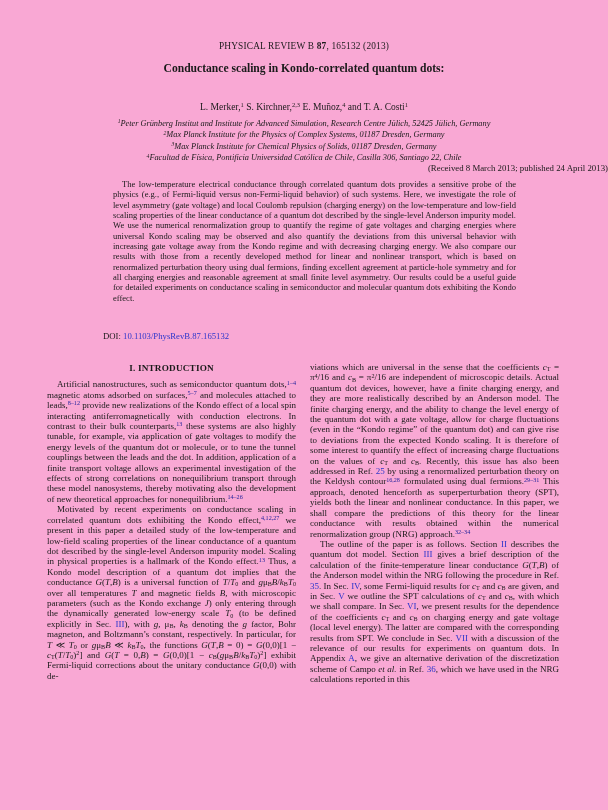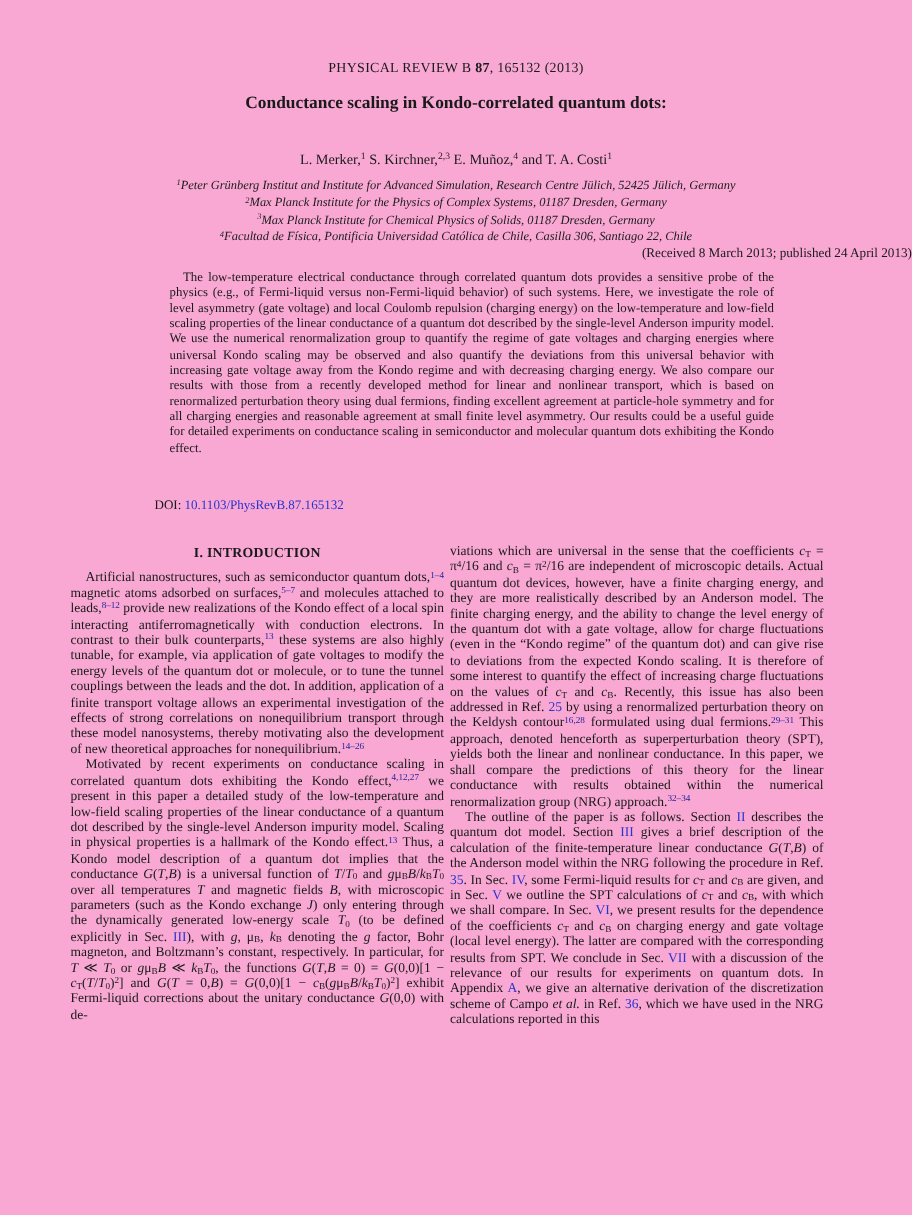--- a/index.html
+++ b/index.html
@@ -42,21 +42,21 @@
     text-align:justify;
   }
   .abstract p { margin:0; text-indent:9px; }
   .doi-row {
     position:absolute; top:331px; left:103px; width:403px;
     display:flex; justify-content:space-between;
     font-size:8.7px;
   }
   .columns {
     position:absolute; top:362px; left:47px; width:516px;
-    display:flex; gap:4px;
+    display:flex; gap:14px;
   }
   .col {
     width:249px;
     font-size:9px; line-height:10.4px;
     text-align:justify;
   }
   .section-heading {
     text-align:center; font-weight:bold; font-size:9.2px;
     margin:1px 0 6px 0; letter-spacing:0.2px;
   }

